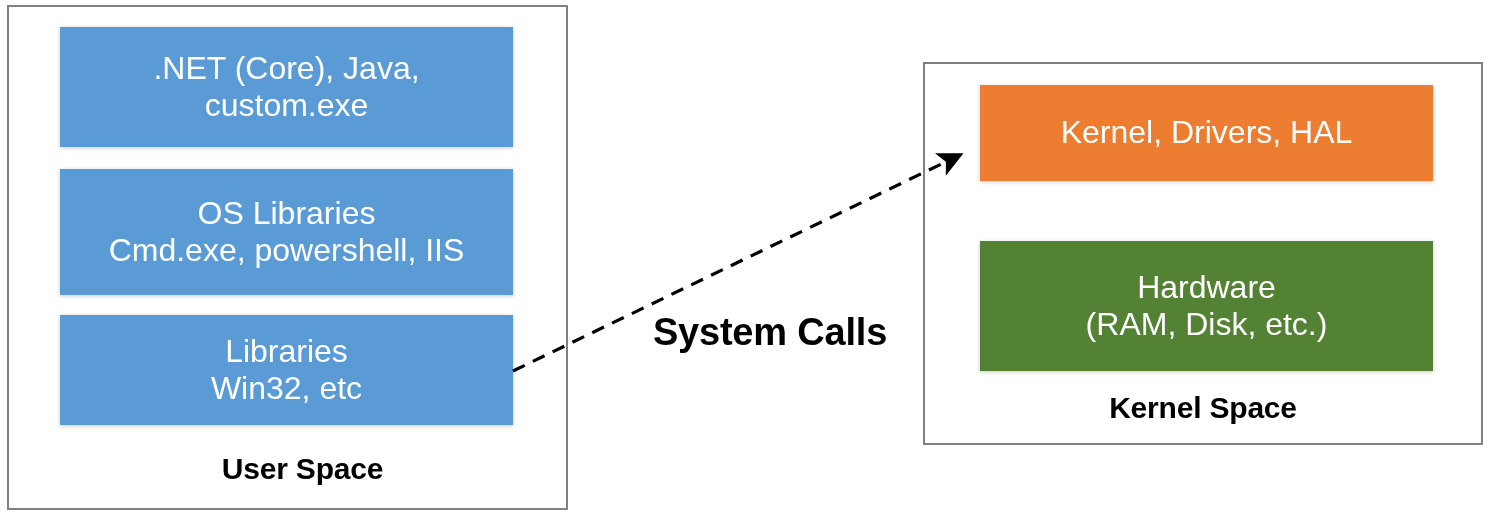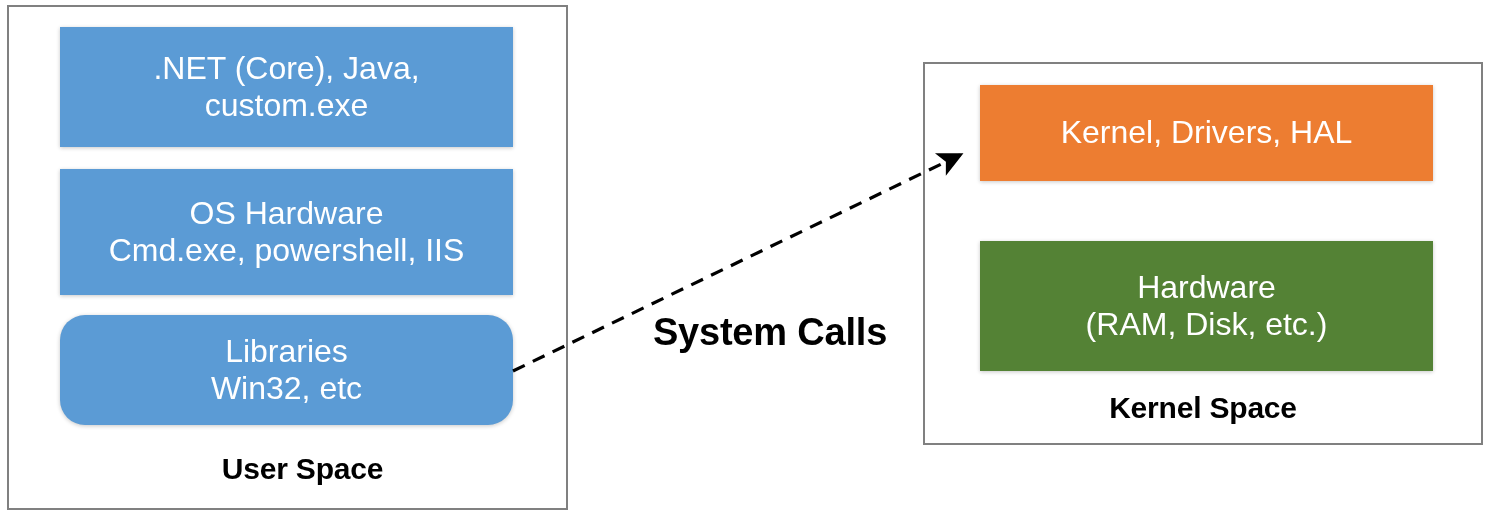--- a/index.html
+++ b/index.html
@@ -60,21 +60,21 @@
   }
   .block .line { display: block; white-space: nowrap; }
 
   .block-blue   { background: #5B9BD5; }
   .block-orange { background: #ED7D31; }
   .block-green  { background: #548235; }
 
   
   #block-apps      { left: 60px;  top: 27px;  width: 453px; height: 120px; }
   #block-os-utils  { left: 60px;  top: 169px; width: 453px; height: 126px; }
-  #block-libraries { left: 60px;  top: 315px; width: 453px; height: 110px; border-radius: 25px; }
+  #block-libraries { left: 60px;  top: 315px; width: 453px; height: 110px; }
 
   
   #block-kernel    { left: 980px; top: 85px;  width: 453px; height: 96px; }
   #block-hardware  { left: 980px; top: 241px; width: 453px; height: 130px; }
 
   
   #syscall-arrow {
     position: absolute;
     left: 0;
     top: 0;
@@ -103,21 +103,21 @@
 <div id="canvas">
 
   <div class="panel" id="user-space-panel"></div>
 
   <div class="block block-blue" id="block-apps">
     <span class="line">.NET (Core), Java,</span>
     <span class="line">custom.exe</span>
   </div>
 
   <div class="block block-blue" id="block-os-utils">
-    <span class="line">OS Hardware</span>
+    <span class="line">OS Libraries</span>
     <span class="line">Cmd.exe, powershell, IIS</span>
   </div>
 
   <div class="block block-blue" id="block-libraries">
     <span class="line">Libraries</span>
     <span class="line">Win32, etc</span>
   </div>
 
   <div class="panel-caption" id="user-space-caption">User Space</div>
 

